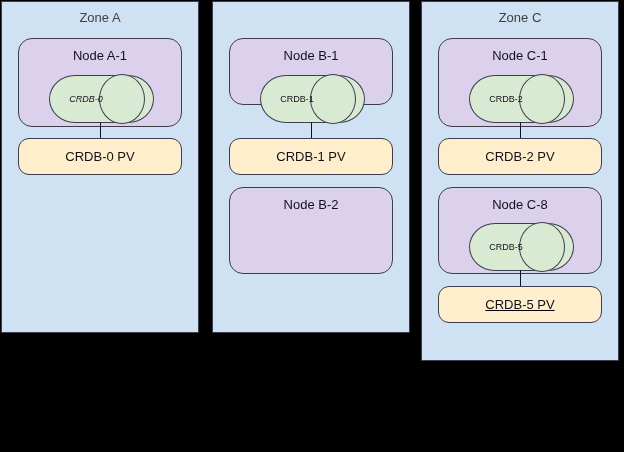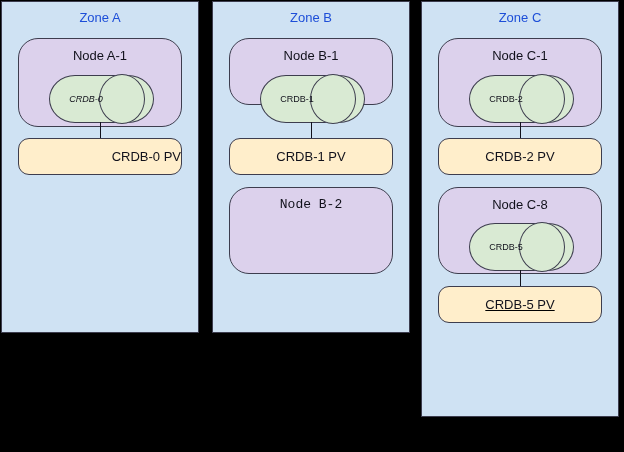--- a/index.html
+++ b/index.html
@@ -32,31 +32,31 @@
     border: 1px solid #3d3d4e;
     box-sizing: border-box;
   }
   .zone-title {
     position: absolute;
     left: 0;
     right: 0;
     top: 8px;
     text-align: center;
     font-size: 13px;
-    color: #1d4ed8;
+    color: #404040;
     line-height: 16px;
     white-space: nowrap;
   }
 
   
   .node {
     position: absolute;
     background: #dcd1ec;
     border: 1px solid #3d3d4e;
-    border-radius: 20px;
+    border-radius: 14px;
     box-sizing: border-box;
   }
   .node-title {
     position: absolute;
     left: 0;
     right: 0;
     top: 9px;
     text-align: center;
     font-size: 13px;
     color: #11111b;
@@ -142,50 +142,49 @@
 
       <div class="cylinder" style="left:30px; top:36px; width:105px; height:48px;font-style:italic;">
         <div class="cyl-body"></div>
         <div class="cyl-cap"></div>
         <div class="cyl-label">CRDB-0</div>
       </div>
     </div>
 
     <div class="connector" style="left:98px; top:120px; height:17px;"></div>
 
-    <div class="pv" style="left:16px; top:136px; width:164px; height:37px;justify-content:flex-end;">
+    <div class="pv" style="left:16px; top:136px; width:164px; height:37px;">
       <span class="pv-label">CRDB-0 PV</span>
     </div>
   </div>
 
   <div class="zone" style="left:212px; top:1px; width:198px; height:332px;">
-    <div class="zone-title">Zone B</div>
 
     <div class="node" style="left:16px; top:36px; width:164px; height:67px;">
       <div class="node-title">Node B-1</div>
 
       <div class="cylinder" style="left:30px; top:36px; width:105px; height:48px;">
         <div class="cyl-body"></div>
         <div class="cyl-cap"></div>
         <div class="cyl-label">CRDB-1</div>
       </div>
     </div>
 
     <div class="connector" style="left:98px; top:120px; height:17px;"></div>
 
     <div class="pv" style="left:16px; top:136px; width:164px; height:37px;">
       <span class="pv-label">CRDB-1 PV</span>
     </div>
 
-    <div class="node" style="left:16px; top:185px; width:164px; height:87px;font-family:Liberation Mono, monospace;">
+    <div class="node" style="left:16px; top:185px; width:164px; height:87px;">
       <div class="node-title">Node B-2</div>
     </div>
   </div>
 
-  <div class="zone" style="left:421px; top:1px; width:198px; height:416px;">
+  <div class="zone" style="left:421px; top:1px; width:198px; height:360px;">
     <div class="zone-title">Zone C</div>
 
     <div class="node" style="left:16px; top:36px; width:164px; height:89px;">
       <div class="node-title">Node C-1</div>
 
       <div class="cylinder" style="left:30px; top:36px; width:105px; height:48px;">
         <div class="cyl-body"></div>
         <div class="cyl-cap"></div>
         <div class="cyl-label">CRDB-2</div>
       </div>

